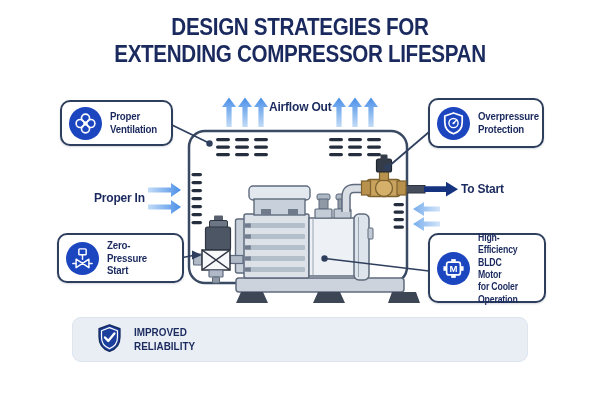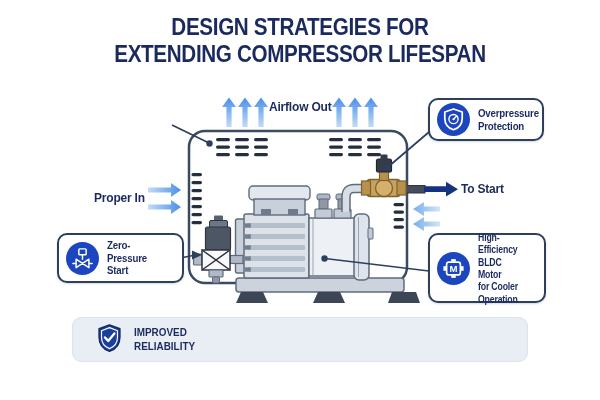--- a/index.html
+++ b/index.html
@@ -25,21 +25,21 @@
   .callout .txt {
     color:#1b2a5e; font-weight:bold; font-size:11px; line-height:1.18;
     white-space:pre-line; letter-spacing:-0.2px;
     transform:scaleX(0.88); transform-origin:left center;
   }
   .icon-circle {
     width:33px; height:33px; border-radius:50%; background:#1c46c0;
     flex:0 0 auto; display:flex; align-items:center; justify-content:center;
   }
   #co1 { left:60px;  top:100px; width:113px; height:46px; }
-  #co2 { left:428px; top:98px;  width:116px; height:43px; }
+  #co2 { left:428px; top:98px;  width:116px; height:50px; }
   #co3 { left:57px;  top:233px; width:127px; height:50px; }
   #co4 { left:428px; top:233px; width:118px; height:70px; }
   #co4 .txt { font-size:10.5px; transform:scaleX(0.83); }
 
   .dlabel {
     position:absolute; color:#1b2a5e; font-weight:bold; font-size:12px;
     letter-spacing:-0.2px; white-space:nowrap;text-align:right;
   }
   #lab-airflow-out { left:269px; top:100px; }
   #lab-airflow-in  { left:94px;  top:191px; }
@@ -225,20 +225,35 @@
 
   <div class="title">
     <div>DESIGN STRATEGIES FOR</div>
     <div>EXTENDING COMPRESSOR LIFESPAN</div>
   </div>
 
   <div class="dlabel" id="lab-airflow-out">Airflow Out</div>
   <div class="dlabel" id="lab-airflow-in">Proper In</div>
   <div class="dlabel" id="lab-to-system">To Start</div>
 
+  <div class="callout" id="co1">
+    <span class="icon-circle">
+      <svg width="33" height="33" viewBox="0 0 36 36">
+        <g stroke="#ffffff" stroke-width="1.8" fill="none">
+          <circle cx="18" cy="12.2" r="4.4"></circle>
+            <circle cx="23.8" cy="18" r="4.4"></circle>
+          <circle cx="18" cy="23.8" r="4.4"></circle>
+            <circle cx="12.2" cy="18" r="4.4"></circle>
+        </g>
+        <circle cx="18" cy="18" r="1.8" fill="#ffffff"></circle>
+      </svg>
+    </span>
+    <span class="txt">Proper
+Ventilation</span>
+  </div>
 
   <div class="callout" id="co2">
     <span class="icon-circle">
       <svg width="33" height="33" viewBox="0 0 36 36">
         <path d="M18,6.5 L27.5,9.8 V16.5 C27.5,22.8 23.6,27.3 18,29.2 C12.4,27.3 8.5,22.8 8.5,16.5 V9.8 Z" fill="none" stroke="#ffffff" stroke-width="1.9" stroke-linejoin="round"></path>
         <circle cx="18" cy="17.5" r="5" fill="none" stroke="#ffffff" stroke-width="1.5"></circle>
         <path d="M18,17.7 L21.2,14.4" stroke="#ffffff" stroke-width="1.5" stroke-linecap="round"></path>
         <circle cx="18" cy="17.7" r="1.2" fill="#ffffff"></circle>
       </svg>
     </span>

